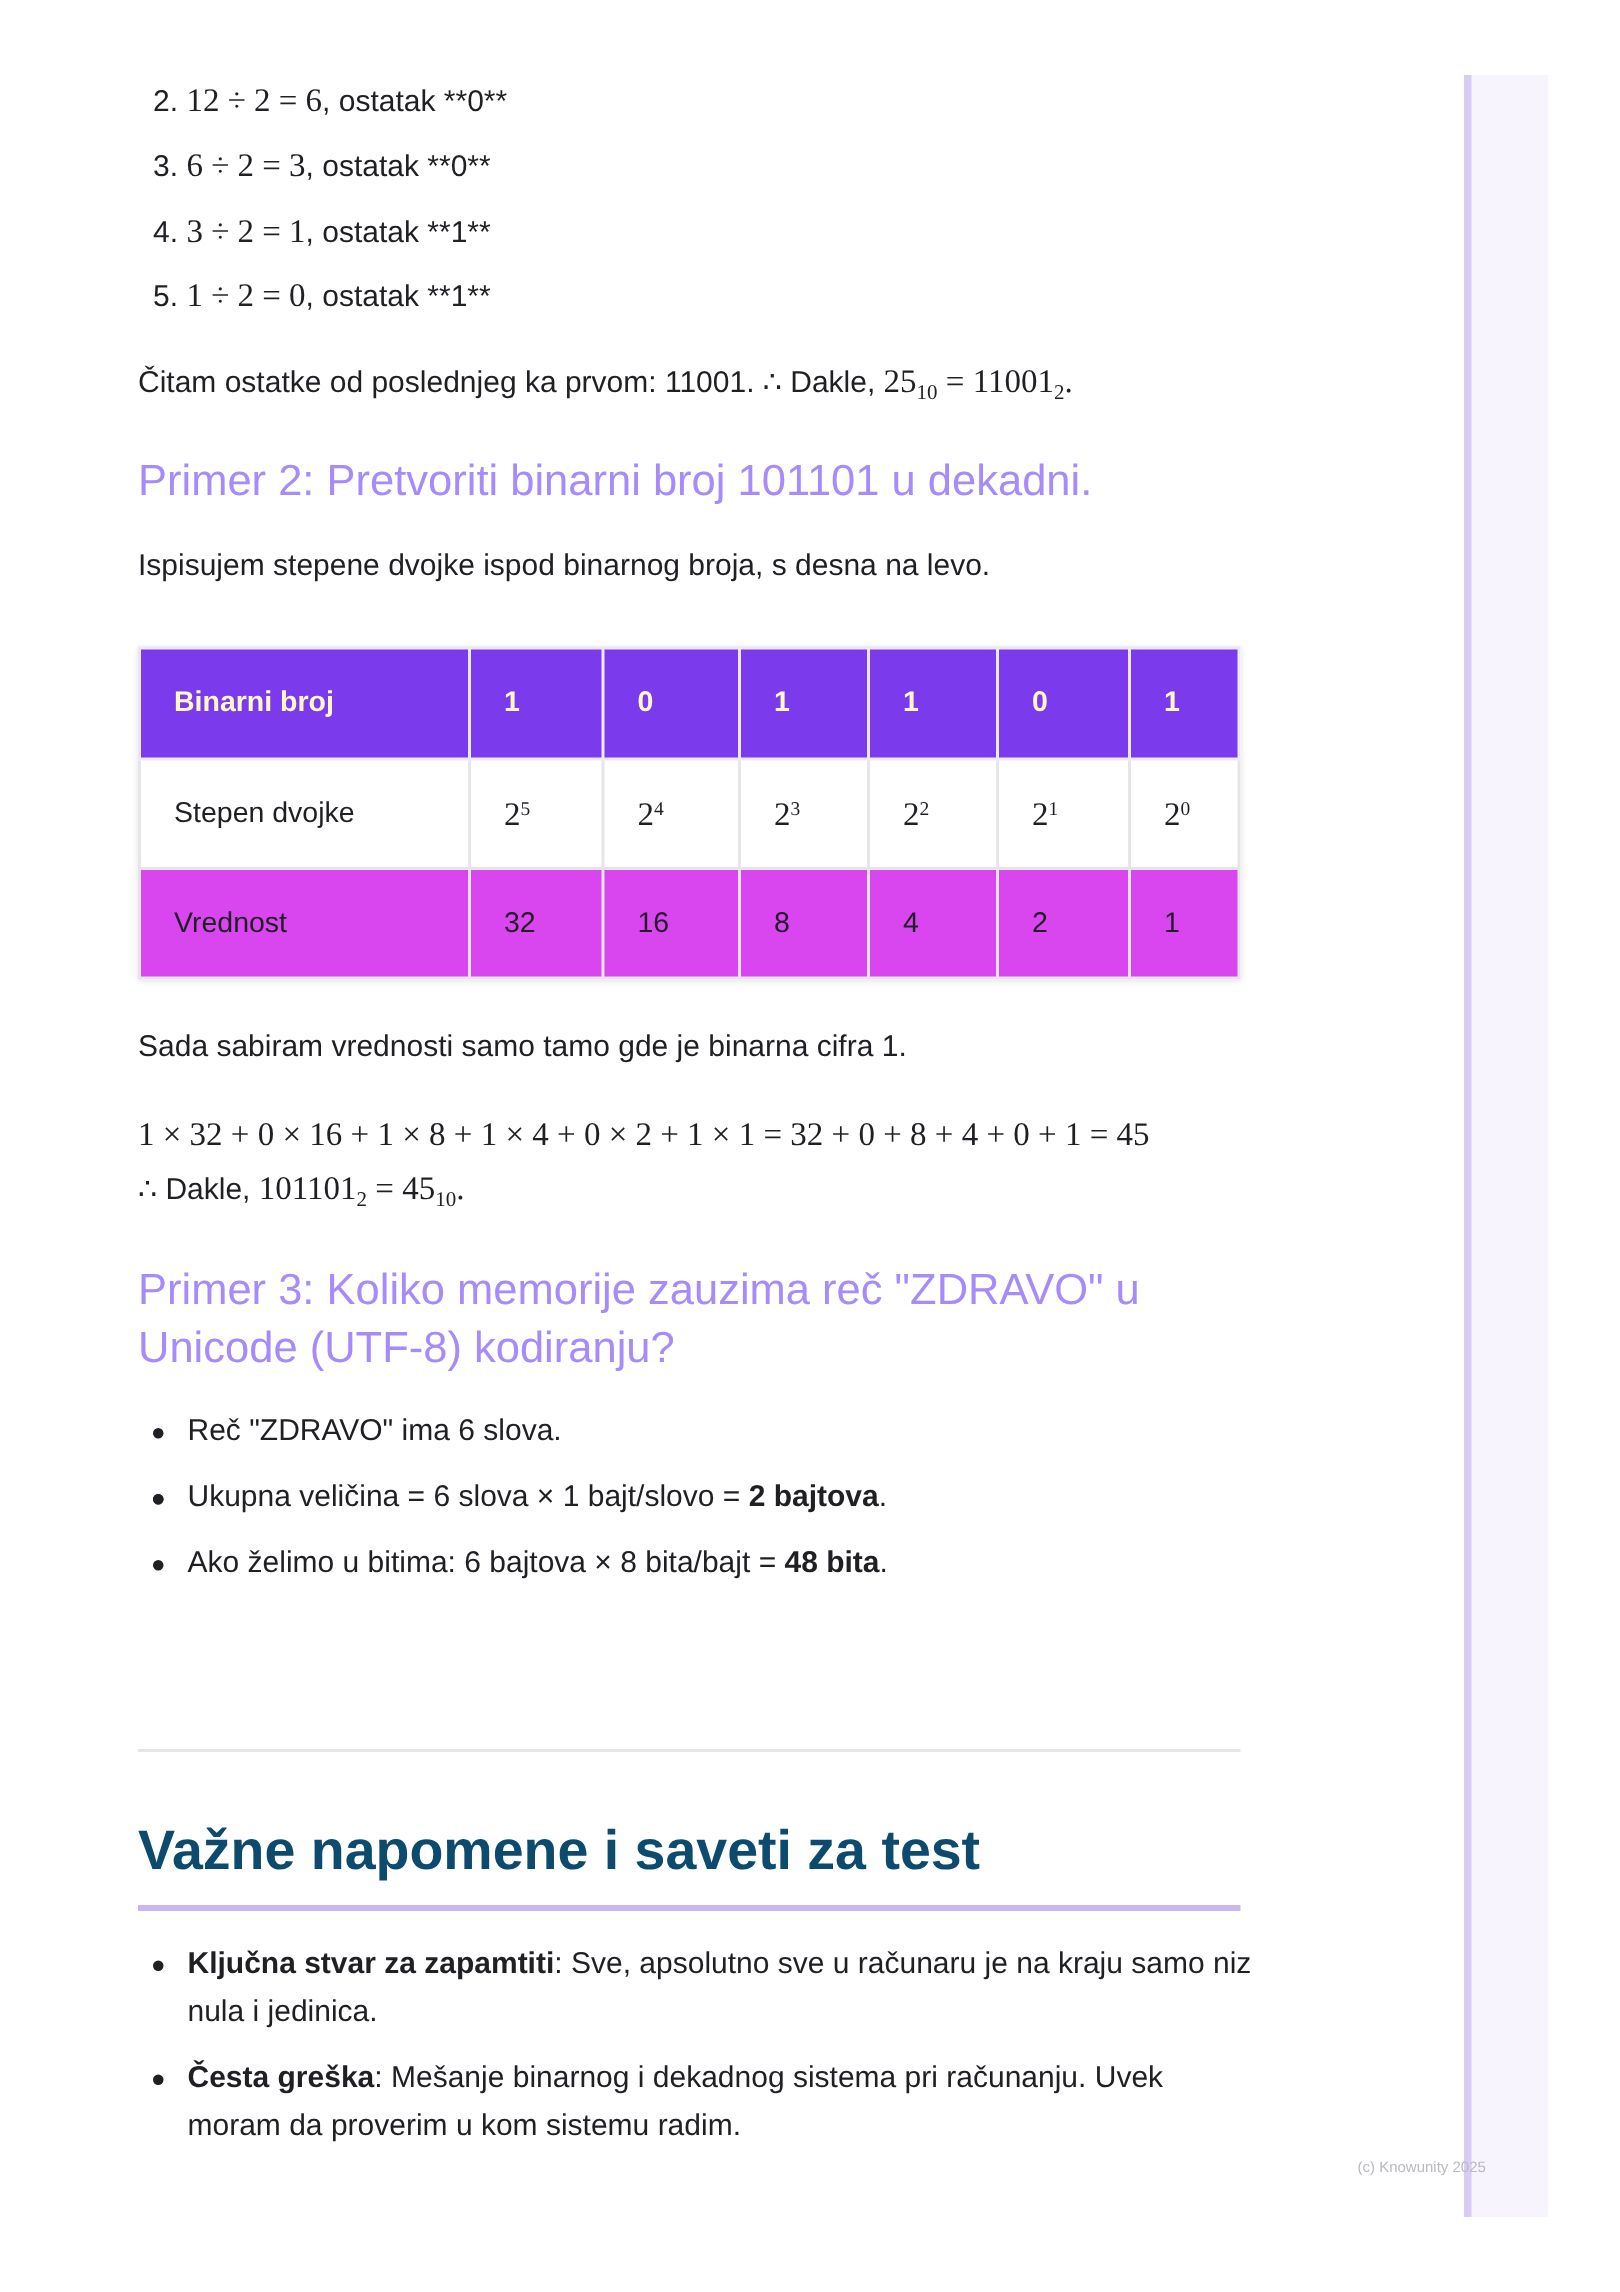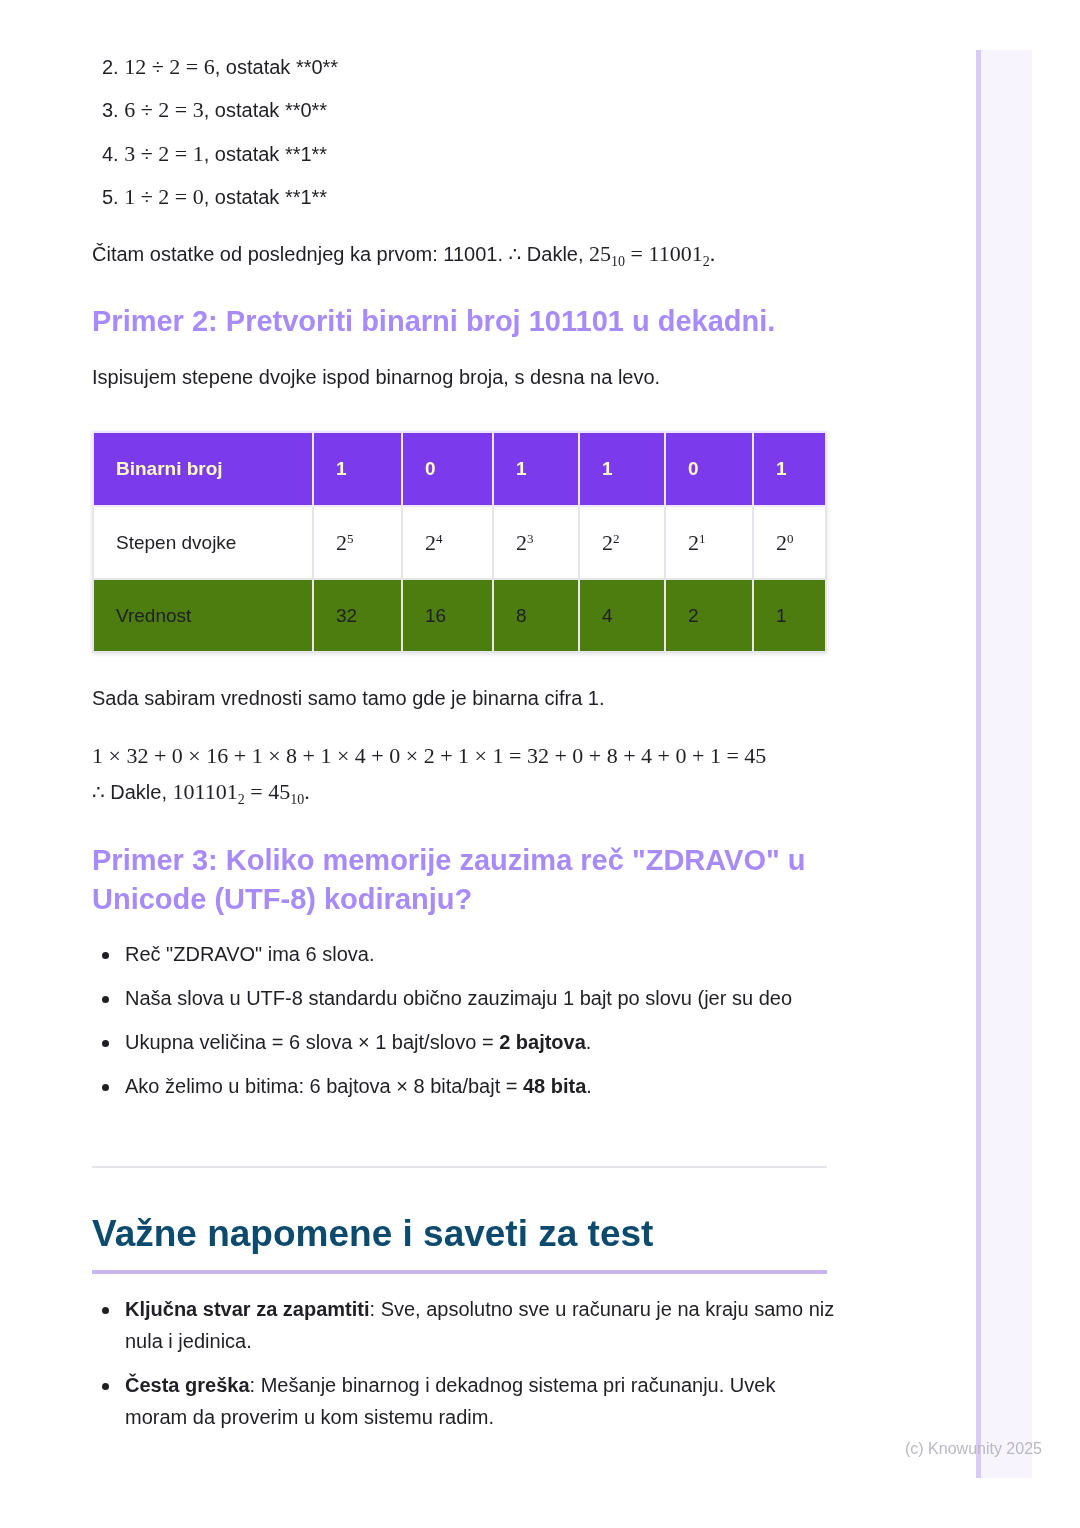--- a/index.html
+++ b/index.html
@@ -8,38 +8,38 @@
     background:#ffffff;
     font-family:"Liberation Sans", sans-serif;
     color:#1f1f24;
   }
   .content { position:absolute; left:92px; top:0; width:735px; }
   .ol-item { position:absolute; left:10px; font-size:20px; white-space:nowrap; }
   .para { position:absolute; left:0; font-size:20px; white-space:nowrap; }
   .math { font-family:Liberation Serif, serif; font-size:22px; }
   sub.s { font-size:14px; vertical-align:-5px; line-height:0; }
   sup.p { font-size:13px; vertical-align:7px; line-height:0; }
-  .h3 { position:absolute; left:0; color:#a78bfa; font-weight:bold; font-size:29px; line-height:39px; }
+  .h3 { position:absolute; left:0; color:#a78bfa; font-weight:normal; font-size:29px; line-height:39px; }
   .h2 { position:absolute; left:0; color:#0c4a6e; font-weight:bold; font-size:37px; }
   table.bin {
     position:absolute; left:0; top:431px; width:735px;
     border-collapse:collapse; font-size:19px;
     box-shadow:0 1px 4px rgba(0,0,0,0.12);
   }
   table.bin th, table.bin td { border:2px solid #e6e6ea; text-align:left; padding:0 0 0 22px; }
   table.bin th { background:#7c3aed; color:#fef9c3; height:72px; font-weight:bold; border-color:#efe6ff; }
   table.bin td { height:71px; }
-  table.bin tr.r2 td { background:#4d7c0f; }
+  table.bin tr.r2 td { background:#d946ef; }
   ul.bul { position:absolute; left:0; margin:0; padding:0; list-style:none; font-size:20px; }
   ul.bul li { position:relative; padding-left:33px; line-height:32px; }
   ul.bul li::before { content:""; position:absolute; left:10px; top:14px; width:7px; height:7px; border-radius:50%; background:#1f1f24; }
   .hr { position:absolute; left:0; width:735px; height:2px; background:#e5e5ea; }
   .hr-purple { position:absolute; left:0; width:735px; height:4px; background:#c9b8ee; }
   .side-panel { position:absolute; left:976px; top:50px; width:56px; height:1428px; background:#f7f4fe; border-left:5px solid #d8ccf6; box-sizing:border-box; }
-  .footer { position:absolute; left:905px; top:1440px; font-size:16px; color:#b9b9c0; white-space:nowrap; }
+  .footer { position:absolute; left:905px; top:1440px; font-size:10px; color:#b9b9c0; white-space:nowrap; }
 </style>
 </head>
 <body>
 
 <div class="content">
 
   <div class="ol-item" style="top:54px;">
     <span>2.</span>
     <span class="math">12 ÷ 2 = 6</span><span>, ostatak **0**</span>
   </div>
@@ -102,21 +102,20 @@
   </div>
 
   <div class="h3" style="top:841px;">
     <div>Primer 3: Koliko memorije zauzima reč "ZDRAVO" u</div>
     <div>Unicode (UTF-8) kodiranju?</div>
   </div>
 
   <ul class="bul" style="top:938px; width:735px;">
     <li style="margin-bottom:12px;">Reč "ZDRAVO" ima 6 slova.</li>
     <li style="margin-bottom:12px;">
-      <div>Naša slova u UTF-8 standardu obično zauzimaju 1 bajt po slovu (jer su deo</div>
     </li>
     <li style="margin-bottom:12px;"><span>Ukupna veličina = 6 slova × 1 bajt/slovo = </span><b>2 bajtova</b><span>.</span></li>
     <li><span>Ako želimo u bitima: 6 bajtova × 8 bita/bajt = </span><b>48 bita</b><span>.</span></li>
   </ul>
 
   <div class="hr" style="top:1166px;"></div>
 
   <div class="h2" style="top:1213px;">Važne napomene i saveti za test</div>
   <div class="hr-purple" style="top:1270px;"></div>
 

